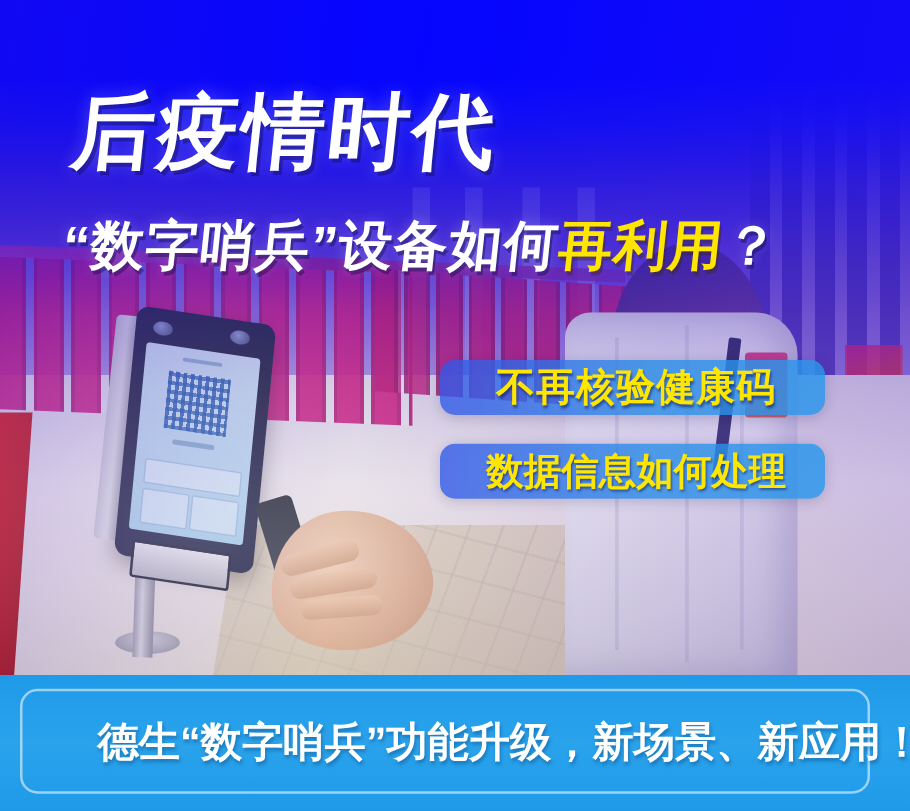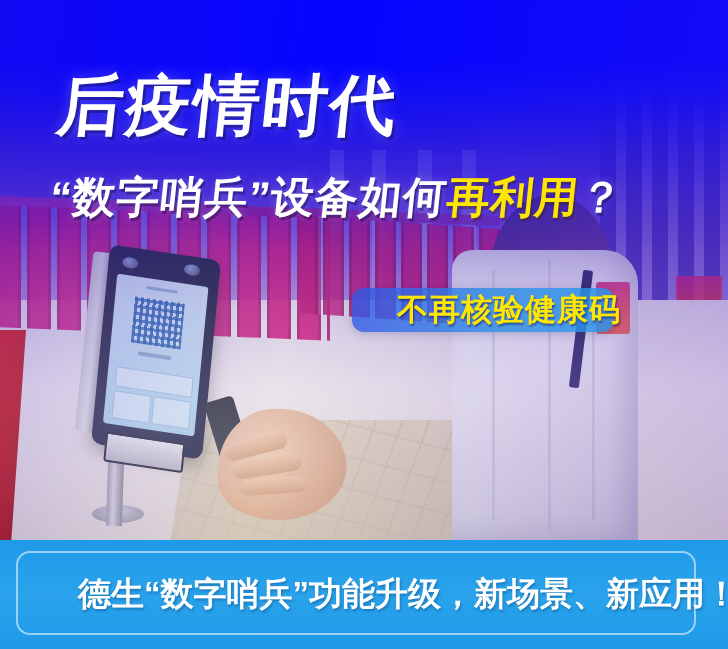--- a/index.html
+++ b/index.html
@@ -389,21 +389,21 @@
   }
 
   .pill-stack {
     position: absolute;
     left: 352px;
     top: 288px;
     width: 314px;
   }
   .pill {
     position: relative;
-    width: 262px;
+    width: 308px;
     height: 44px;
     margin-bottom: 23px;
     border-radius: 12px;
     background: linear-gradient(90deg, rgba(46,86,232,.78) 0%, rgba(42,140,230,.80) 55%, rgba(40,150,235,.82) 100%);
     box-shadow: 0 2px 10px rgba(0,0,60,.18);
   }
   .pill-label {
     position: absolute;
     left: 0;
     top: 0;
@@ -526,20 +526,23 @@
     <span>“数字哨兵”设备如何</span><span class="hl">再利用</span><span>？</span>
   </div>
 
   <div class="pill-stack">
 
     <div class="pill">
       <div class="pill-label">不再核验健康码</div>
     </div>
 
 
+    <div class="pill wide">
+      <div class="pill-label">数据信息如何处理</div>
+    </div>
 
   </div>
 
   <div class="banner">
     <div class="banner-frame"></div>
     <div class="banner-text">德生“数字哨兵”功能升级，新场景、新应用！</div>
   </div>
 
 </div>
 

